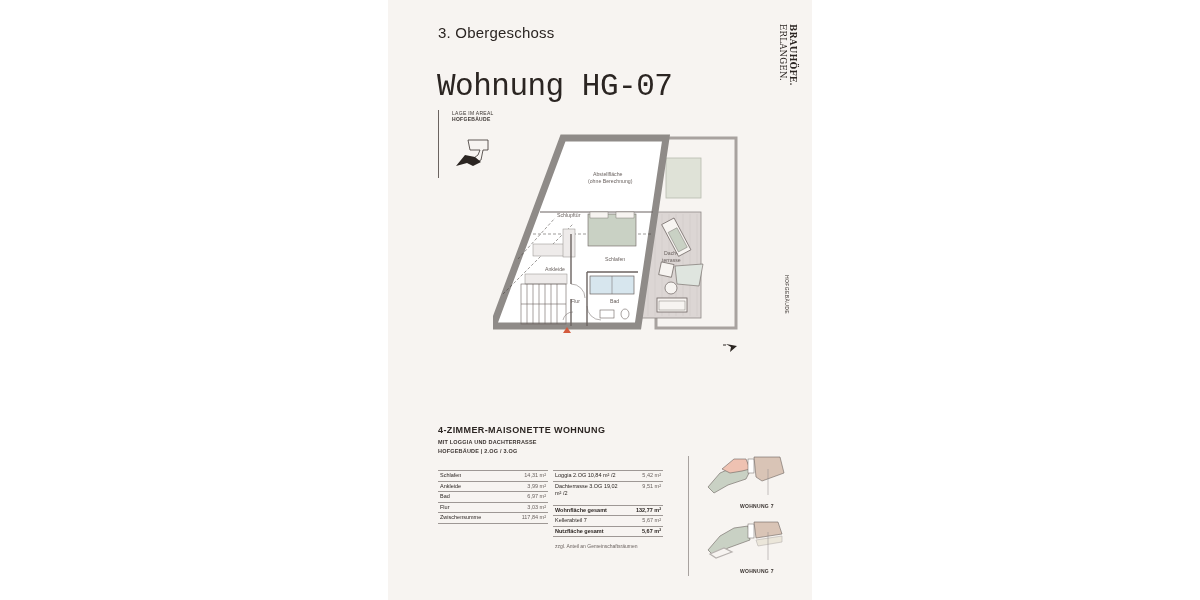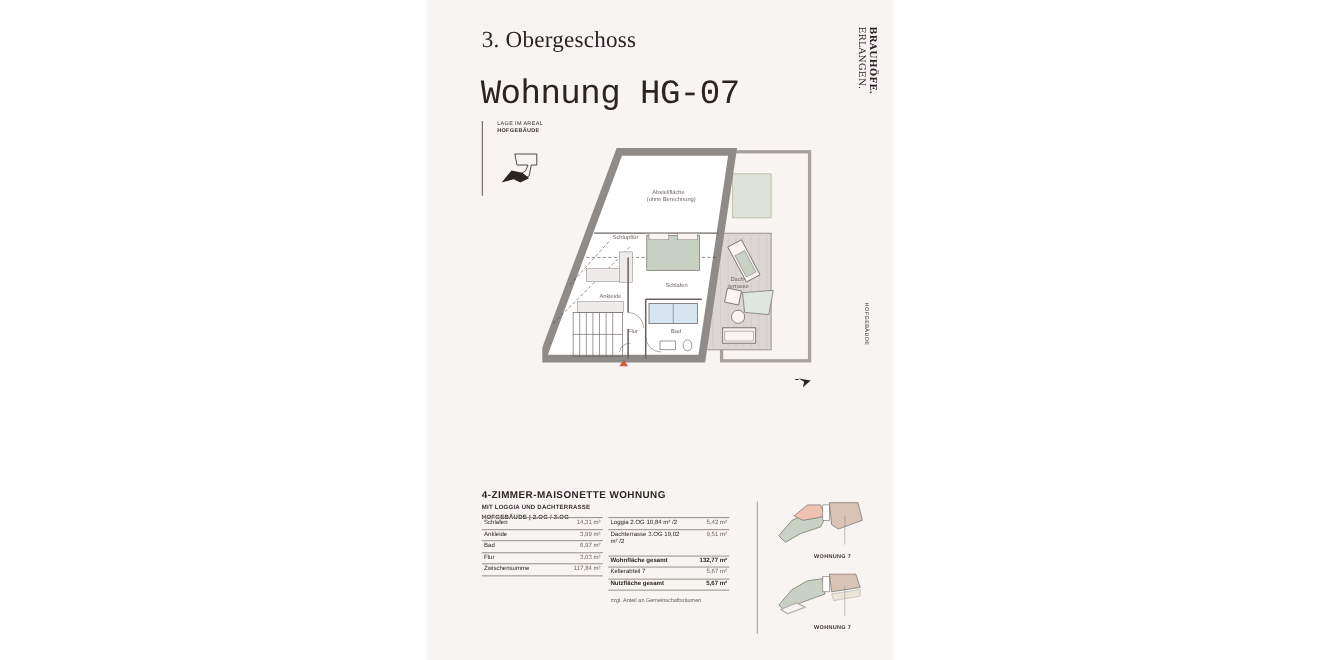--- a/index.html
+++ b/index.html
@@ -1,32 +1,32 @@
 <!DOCTYPE html>
 <html><head>
 <meta charset="utf-8">
 <style>
   html, body { margin:0; padding:0; }
   body { width:1200px; height:600px; background:#ffffff; position:relative; overflow:hidden; font-family:"Liberation Sans", sans-serif; color:#2b2522; }
   .page { position:absolute; left:388px; top:0; width:424px; height:600px; background:#f7f4f1; }
-  .subtitle { position:absolute; left:50px; top:24px; font-family:Liberation Serif, serif; font-size:21px; color:#2b2522; letter-spacing:0.2px; }
+  .subtitle { position:absolute; left:50px; top:24px; font-family:Liberation Sans, sans-serif; font-size:15px; color:#2b2522; letter-spacing:0.2px; }
   .title { position:absolute; left:49px; top:48px; font-family:Liberation Mono, monospace; font-size:31px; color:#2b2522; letter-spacing:-0.5px; font-weight:normal; }
   .brand { position:absolute; left:388px; top:24px; width:30px; height:62px; }
   .brand-line1, .brand-line2 { position:absolute; writing-mode:vertical-rl; font-family:"DejaVu Serif", serif; font-size:8.5px; letter-spacing:0.3px; color:#2b2522; }
   .brand-line1 { left:12px; top:0; font-weight:bold; }
   .brand-line2 { left:2px; top:0; }
   .lage { position:absolute; left:50px; top:110px; height:68px; border-left:1px solid #6b6360; padding-left:13px; }
   .lage-l1, .lage-l2 { font-size:5px; font-weight:bold; letter-spacing:0.3px; line-height:6px; color:#3b3431; display:block; }
   .lage-l1 { font-weight:normal; }
   .lage-svg { position:absolute; left:14px; top:28px; }
   .side-label { position:absolute; left:396px; top:275px; writing-mode:vertical-rl; font-size:5px; letter-spacing:0.4px; color:#3b3431; }
   .plan { position:absolute; left:105px; top:134px; }
   .north { position:absolute; left:334px; top:342px; }
   .info { position:absolute; left:50px; top:425px; }
-  .info-h { font-size:9px; font-weight:bold; letter-spacing:0.4px; color:#2b2522; margin-bottom:3px;margin-top:20px; }
+  .info-h { font-size:9px; font-weight:bold; letter-spacing:0.4px; color:#2b2522; margin-bottom:3px; }
   .info-s { font-size:5.5px; font-weight:bold; letter-spacing:0.2px; color:#3b3431; line-height:9px; }
   .table-left { position:absolute; left:50px; top:470px; width:110px; }
   .table-right { position:absolute; left:165px; top:470px; width:110px; }
   .row { display:flex; justify-content:space-between; border-top:1px solid #9e9895; font-size:5.5px; line-height:9.5px; color:#2b2522; padding:0 2px; }
   .row.last { border-bottom:1px solid #9e9895; }
   .row .v { color:#6b6360; }
   .row.bold span { font-weight:bold; color:#2b2522; }
   .row.tall { line-height:7.5px; padding-top:1px; padding-bottom:1px; }
   .gap { height:6px; }
   .note { font-size:5px; color:#6b6360; margin-top:6px; padding-left:2px; }

